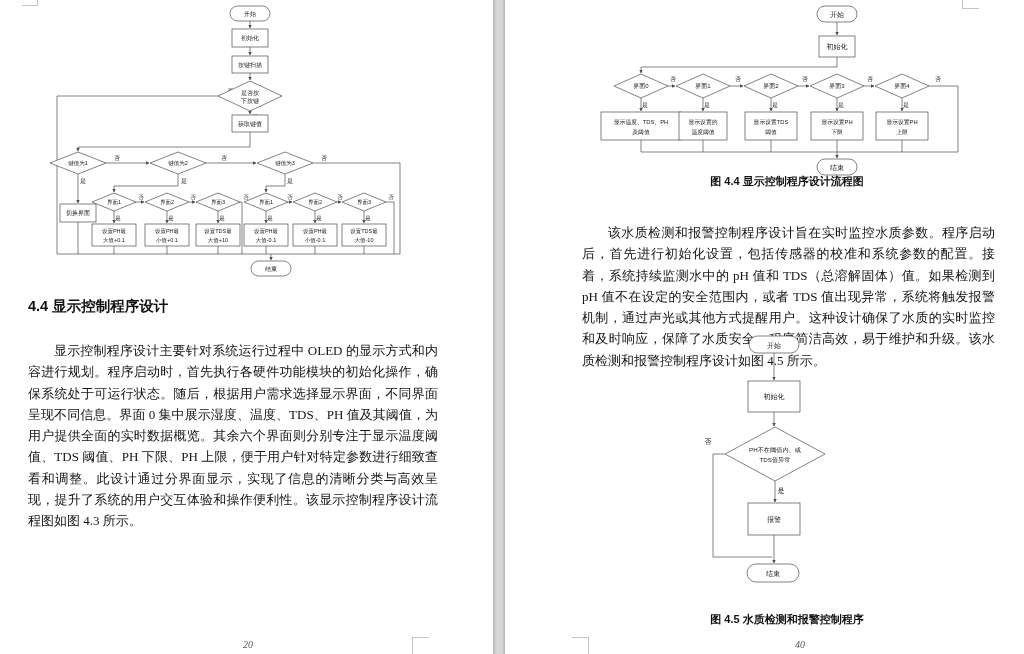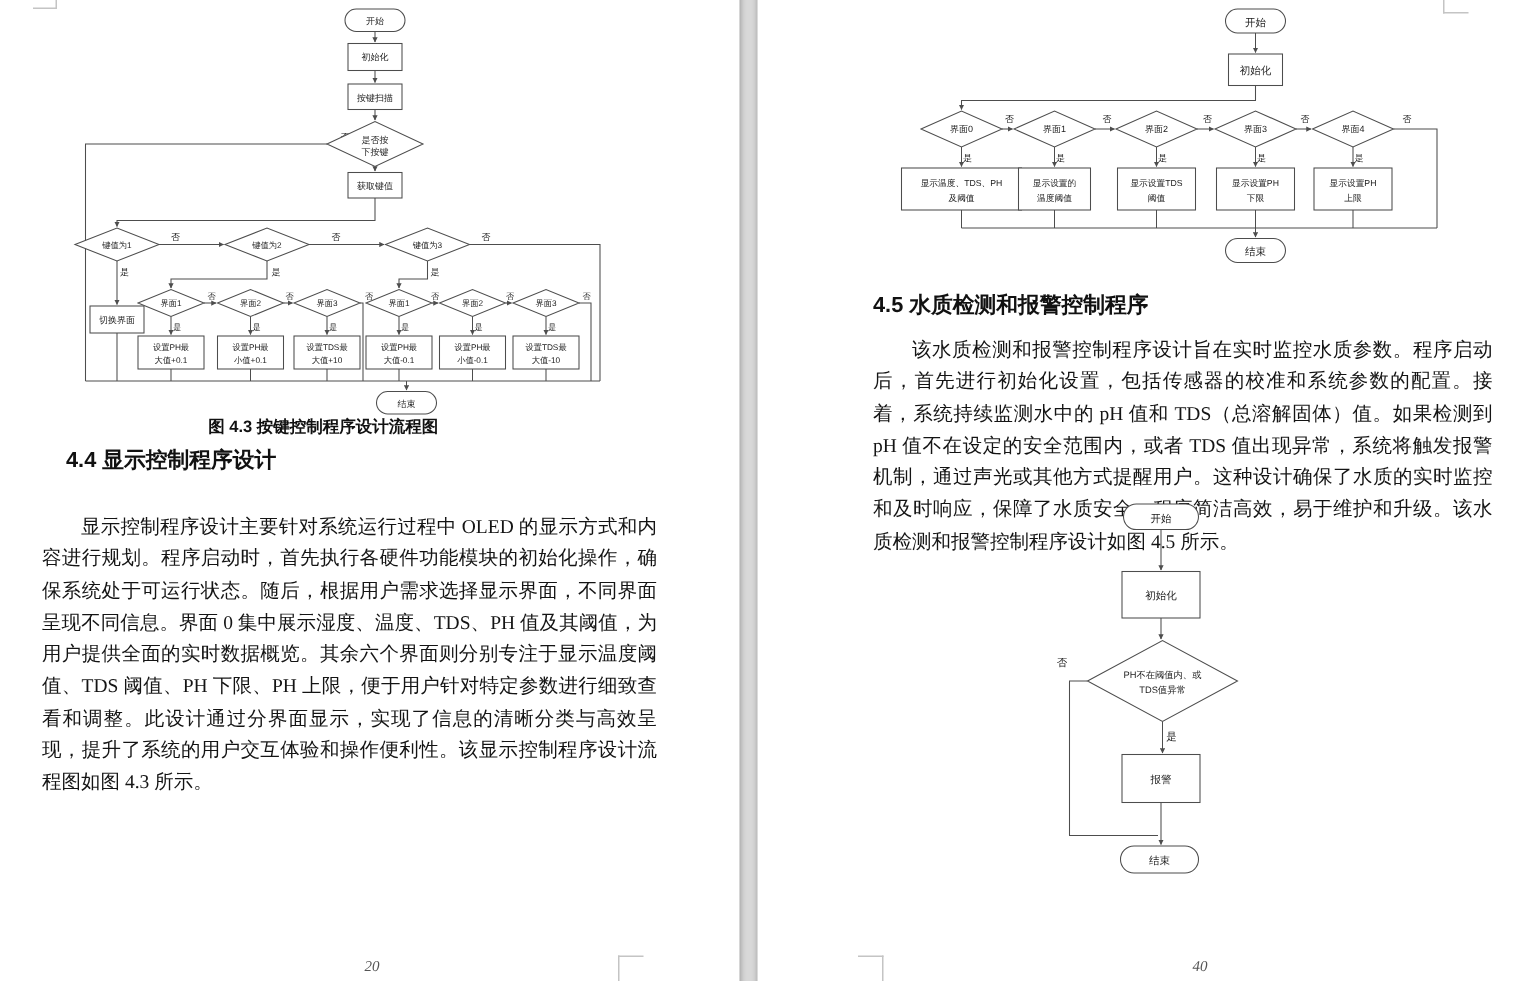--- a/index.html
+++ b/index.html
@@ -173,23 +173,22 @@
       <rect class="nd" x="342" y="224" width="44" height="22"></rect>
       <text class="t55" x="364" y="233">设置TDS最</text>
       <text class="t55" x="364" y="242">大值-10</text>
     </g>
     <g>
       <rect class="nd" x="251" y="261" width="40" height="15" rx="7.5"></rect>
       <text class="t6" x="271" y="271">结束</text>
     </g>
   </svg>
 
-  <div class="abs caption" style="left:28px;top:277px;width:375px;">图 4.3 按键控制程序设计流程图</div>
-
-  <div class="abs heading" style="left:44px;top:297px;">4.4 显示控制程序设计</div>
+
+  <div class="abs heading" style="left:28px;top:297px;">4.4 显示控制程序设计</div>
 
   <div class="abs para" style="left:28px;top:340px;width:410px;">显示控制程序设计主要针对系统运行过程中 OLED 的显示方式和内容进行规划。程序启动时，首先执行各硬件功能模块的初始化操作，确保系统处于可运行状态。随后，根据用户需求选择显示界面，不同界面呈现不同信息。界面 0 集中展示湿度、温度、TDS、PH 值及其阈值，为用户提供全面的实时数据概览。其余六个界面则分别专注于显示温度阈值、TDS 阈值、PH 下限、PH 上限，便于用户针对特定参数进行细致查看和调整。此设计通过分界面显示，实现了信息的清晰分类与高效呈现，提升了系统的用户交互体验和操作便利性。该显示控制程序设计流程图如图 4.3 所示。</div>
 
   <div class="abs pagenum" style="left:213px;top:639px;">20</div>
 
   <svg style="left:595px;top:0;" width="380" height="180" viewBox="595 0 380 180">
     <g>
       <line class="ln" x1="837" y1="22" x2="837" y2="35" marker-end="url(#arr)"></line>
       <polyline class="ln" points="837,57 837,67 641,67 641,73" marker-end="url(#arr)"></polyline>
       <line class="ln" x1="668" y1="86" x2="675" y2="86" marker-end="url(#arr)"></line>
@@ -258,22 +257,22 @@
       <rect class="nd" x="876" y="112" width="52" height="28"></rect>
       <text class="t58" x="902" y="124">显示设置PH</text>
       <text class="t58" x="902" y="134">上限</text>
     </g>
     <g>
       <rect class="nd" x="817" y="159" width="40" height="16" rx="8"></rect>
       <text class="t7" x="837" y="170">结束</text>
     </g>
   </svg>
 
-
-  <div class="abs heading" style="left:582px;top:194px;">4.5 水质检测和报警控制程序</div>
+  <div class="abs caption" style="left:582px;top:174px;width:410px;">图 4.4 显示控制程序设计流程图</div>
+
 
   <div class="abs para" style="left:582px;top:222px;width:413px;">该水质检测和报警控制程序设计旨在实时监控水质参数。程序启动后，首先进行初始化设置，包括传感器的校准和系统参数的配置。接着，系统持续监测水中的 pH 值和 TDS（总溶解固体）值。如果检测到 pH 值不在设定的安全范围内，或者 TDS 值出现异常，系统将触发报警机制，通过声光或其他方式提醒用户。这种设计确保了水质的实时监控和及时响应，保障了水质安全。程序简洁高效，易于维护和升级。该水质检测和报警控制程序设计如图 4.5 所示。</div>
 
   <svg style="left:690px;top:330px;" width="180" height="300" viewBox="690 330 180 300">
     <g>
       <line class="ln" x1="774" y1="353" x2="774" y2="380" marker-end="url(#arr)"></line>
       <line class="ln" x1="774" y1="412" x2="774" y2="426" marker-end="url(#arr)"></line>
       <polyline class="ln" points="725,454 713,454 713,557 772,557"></polyline>
       <line class="ln" x1="775" y1="481" x2="775" y2="502" marker-end="url(#arr)"></line>
       <line class="ln" x1="774" y1="535" x2="774" y2="563" marker-end="url(#arr)"></line>
@@ -298,16 +297,17 @@
     <g>
       <rect class="nd" x="748" y="503" width="52" height="32"></rect>
       <text class="t7" x="774" y="522">报警</text>
     </g>
     <g>
       <rect class="nd" x="747" y="564" width="52" height="18" rx="9"></rect>
       <text class="t7" x="773" y="576">结束</text>
     </g>
   </svg>
 
+  <div class="abs caption" style="left:582px;top:612px;width:410px;">图 4.5 水质检测和报警控制程序</div>
 
   <div class="abs pagenum" style="left:765px;top:639px;">40</div>
 
 </div>
 
 </body></html>

